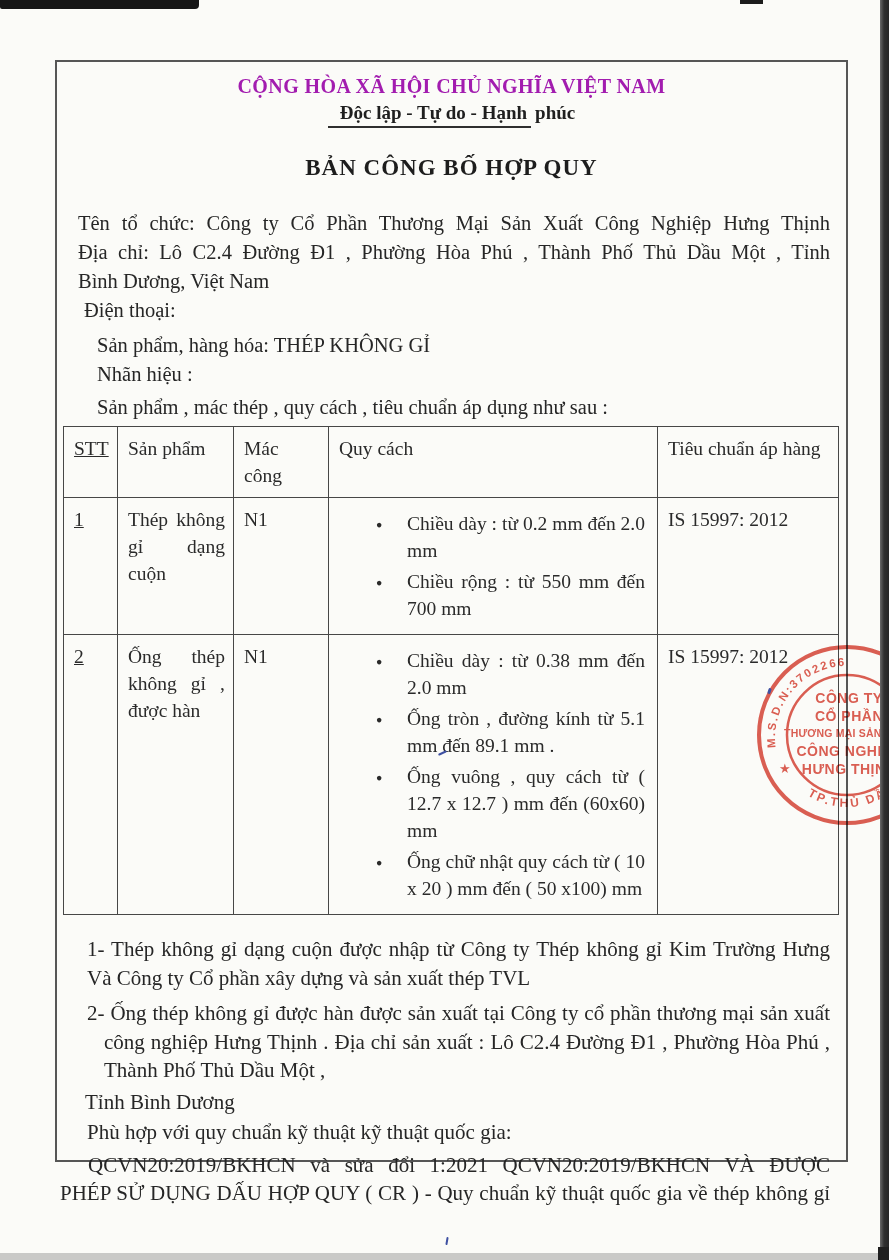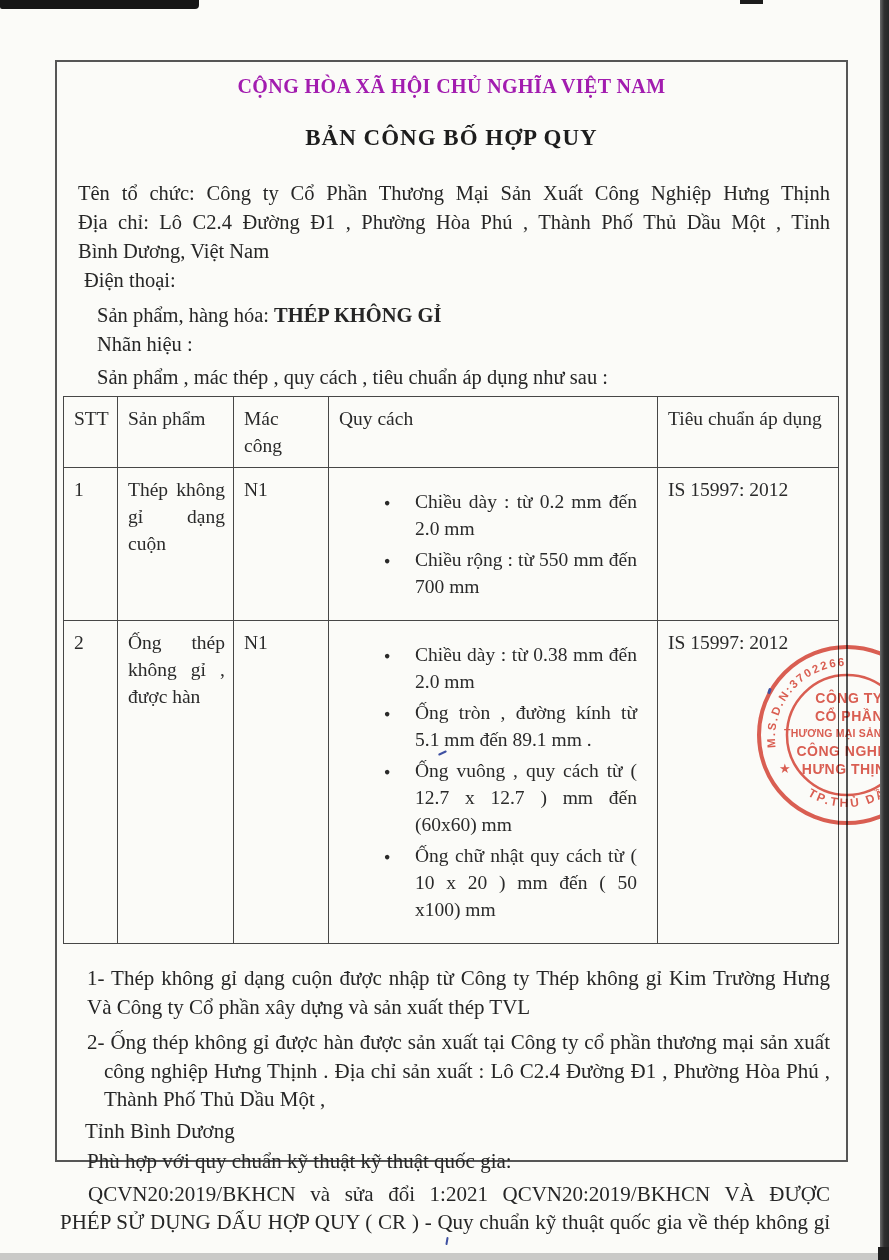--- a/index.html
+++ b/index.html
@@ -23,38 +23,38 @@
   .title{margin-top:27px;font-size:23px;font-weight:bold;letter-spacing:1px;color:#1d1d1d;}
   .docnum{margin-top:10px;font-size:20px;}
   
   .info{margin:28px 16px 0 21px;font-size:20.5px;line-height:29px;}
   .info p{margin:0;}
   .jl{text-align:justify;text-align-last:justify;}
   .ind6{padding-left:6px;}
   .ind19{padding-left:19px;}
   .mt6{margin-top:6px !important;}
   .mt4{margin-top:4px !important;}
-  .bold{font-weight:bold;}
+  .bold{font-weight:normal;}
   
   table.spec{
     margin:4px 0 0 6px;width:775px;border-collapse:collapse;table-layout:fixed;
     font-size:19.5px;line-height:27px;color:#2a2a2a;
   }
   table.spec th,table.spec td{
     border:1.6px solid #474747;vertical-align:top;font-weight:normal;
     padding:8px 8px 8px 10px;box-sizing:border-box;text-align:left;
   }
   col.c1{width:54px;}col.c2{width:116px;}col.c3{width:95px;}col.c4{width:329px;}col.c5{width:181px;}
-  th.c-stt,td.c-stt{text-align:center;padding-left:4px;padding-right:4px;}
+  th.c-stt,td.c-stt{text-align:center;padding-left:4px;padding-right:4px;text-decoration:underline;}
   td.c-mt{text-align:center;}
   td.c-sp div{text-align:justify;}
   thead th{height:44px;}
   tr.r1{height:93px;} tr.r2{height:238px;}
   td.c-qc{padding:9px 8px 6px 0;}
-  td.c-qc ul{list-style:none;margin:12px;padding:0 0 0 64px;}
+  td.c-qc ul{list-style:none;margin:4px;padding:0 0 0 64px;}
   td.c-qc li{position:relative;text-align:justify;margin-bottom:4px;}
   td.c-qc li::before{content:"●";position:absolute;left:-31px;top:1px;font-size:10.5px;}
   
   .notes{margin:20px 16px 0 30px;font-size:21px;line-height:28.5px;}
   .notes>div{margin:0;}
   .n-i2l1{margin-top:7px !important;}
   .n-hang{padding-left:17px;}
   .n-prov{margin-top:3px !important;margin-left:-2px !important;}
   .n-intro{margin-top:2px !important;}
   .n-qcvn1{margin-top:4px !important;text-indent:1px;}
@@ -88,20 +88,23 @@
 
 <div class="canvas">
 
   <div class="artifact bar-top-left"></div>
   <div class="artifact bar-top-mid"></div>
 
   <div class="page">
 
     <div class="center republic">CỘNG HÒA XÃ HỘI CHỦ NGHĨA VIỆT NAM</div>
 
+    <div class="center motto">
+      <span class="motto-main">Độc lập - Tự do - Hạnh</span><span class="motto-tail">phúc</span>
+    </div>
 
     <div class="center title">BẢN CÔNG BỐ HỢP QUY</div>
 
     <div class="info">
       <p class="jl">Tên tổ chức: Công ty Cổ Phần Thương Mại Sản Xuất Công Nghiệp Hưng Thịnh</p>
       <p class="jl">Địa chỉ: Lô C2.4 Đường Đ1 , Phường Hòa Phú , Thành Phố Thủ Dầu Một , Tỉnh</p>
       <p>Bình Dương, Việt Nam</p>
       <p class="ind6">Điện thoại:</p>
       <p class="ind19 mt6"><span>Sản phẩm, hàng hóa:</span> <span class="bold">THÉP KHÔNG GỈ</span></p>
       <p class="ind19">Nhãn hiệu :</p>
@@ -115,21 +118,21 @@
           <col class="c3">
           <col class="c4">
           <col class="c5">
         </colgroup>
       <thead>
         <tr>
           <th class="c-stt">STT</th>
           <th>Sản phẩm</th>
           <th>Mác công</th>
           <th>Quy cách</th>
-          <th>Tiêu chuẩn áp dụng</th>
+          <th>Tiêu chuẩn áp hàng</th>
         </tr>
       </thead>
       <tbody>
         <tr class="r1">
           <td class="c-stt">1</td>
           <td class="c-sp">
               <div>Thép không gỉ dạng cuộn</div>
             </td>
           <td class="c-mt">N1</td>
           <td class="c-qc">

